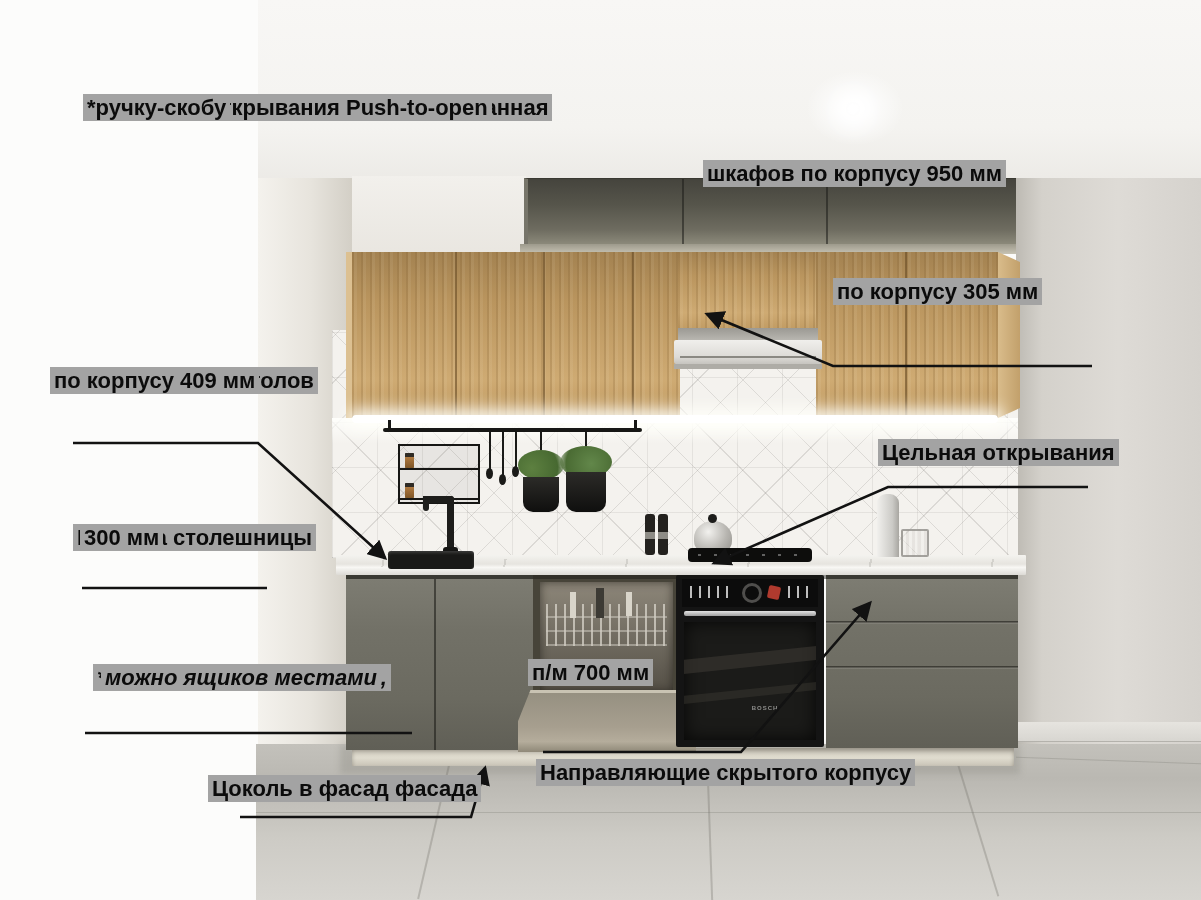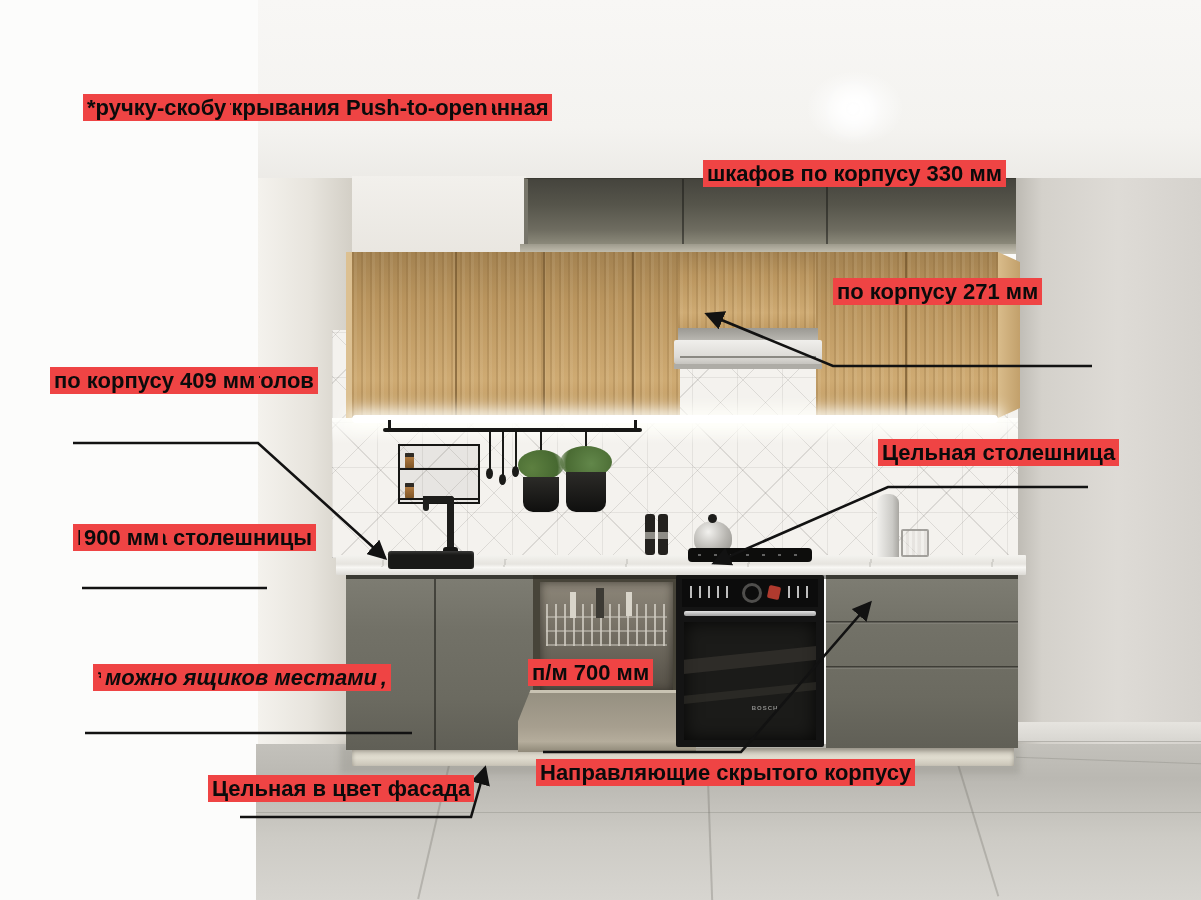--- a/index.html
+++ b/index.html
@@ -158,21 +158,21 @@
   .oven-glare{left:-20px;top:30px;width:190px;height:14px;background:rgba(66,62,56,.5);transform:rotate(-6deg);}
   .oven-glare2{left:-20px;top:66px;width:190px;height:8px;background:rgba(66,62,56,.4);transform:rotate(-6deg);}
   .oven-logo{left:735px;top:704px;width:60px;height:8px;color:#8f8f8d;font:bold 6px/8px "Liberation Sans",sans-serif;
     letter-spacing:1px;text-align:center;}
 
   
   .arrows{left:0;top:0;width:1201px;height:900px;pointer-events:none;}
 
   
   .note{font:bold 22px/27px "Liberation Sans",sans-serif;color:#0b0b0b;}
-  .note .ln{position:static;display:table;background:#ef4444;padding:0 4px;white-space:nowrap;}
+  .note .ln{position:static;display:table;background:#a3a3a3;padding:0 4px;white-space:nowrap;}
   .note.italic{font-style:italic;}
   .n-handles{left:83px;top:94px;}
   .n-560{left:703px;top:160px;}
   .n-305{left:833px;top:278px;}
   .n-503{left:50px;top:367px;}
   .n-solid{left:878px;top:439px;}
   .n-600{left:73px;top:524px;}
   .n-600 .ln:nth-child(2){margin-left:7px;}
   .n-modules{left:93px;top:664px;}
   .n-modules .ln:nth-child(2){margin-left:8px;}
@@ -332,47 +332,47 @@
       <div class="ln">Нижние шкафы — ручка интегрированная</div>
       <div class="ln">в фасад.</div>
       <div class="ln">Верхние шкафы - можно установить</div>
       <div class="ln">(приобретаются дополнительно):</div>
       <div class="ln">*накладную ручку</div>
       <div class="ln">*механизм открывания Push-to-open</div>
       <div class="ln">*ручку-скобу</div>
     </div>
   <div class="note n-560">
       <div class="ln">Глубина верхних</div>
-      <div class="ln">шкафов по корпусу 330 мм</div>
+      <div class="ln">шкафов по корпусу 950 мм</div>
     </div>
   <div class="note n-305">
       <div class="ln">Глубина средних</div>
       <div class="ln">верхних шкафов</div>
-      <div class="ln">по корпусу 271 мм</div>
+      <div class="ln">по корпусу 305 мм</div>
     </div>
   <div class="note n-503">
       <div class="ln">Глубина нижних столов</div>
       <div class="ln">по корпусу 409 мм</div>
     </div>
   <div class="note n-solid">
-      <div class="ln">Цельная столешница</div>
+      <div class="ln">Цельная открывания</div>
     </div>
   <div class="note n-600">
       <div class="ln">Глубина столешницы</div>
-      <div class="ln">900 мм</div>
+      <div class="ln">300 мм</div>
     </div>
   <div class="note italic n-modules">
       <div class="ln">* Все модули раздельные,</div>
       <div class="ln">можно ящиков местами</div>
     </div>
   <div class="note n-facade">
       <div class="ln">Фасад для</div>
       <div class="ln">п/м 700 мм</div>
     </div>
   <div class="note n-plinth">
-      <div class="ln">Цельная в цвет фасада</div>
+      <div class="ln">Цоколь в фасад фасада</div>
     </div>
   <div class="note n-mech">
       <div class="ln">Механизм выдвижения ящиков -</div>
       <div class="ln">Направляющие скрытого корпусу</div>
     </div>
 
 </div>
 
 </body></html>

